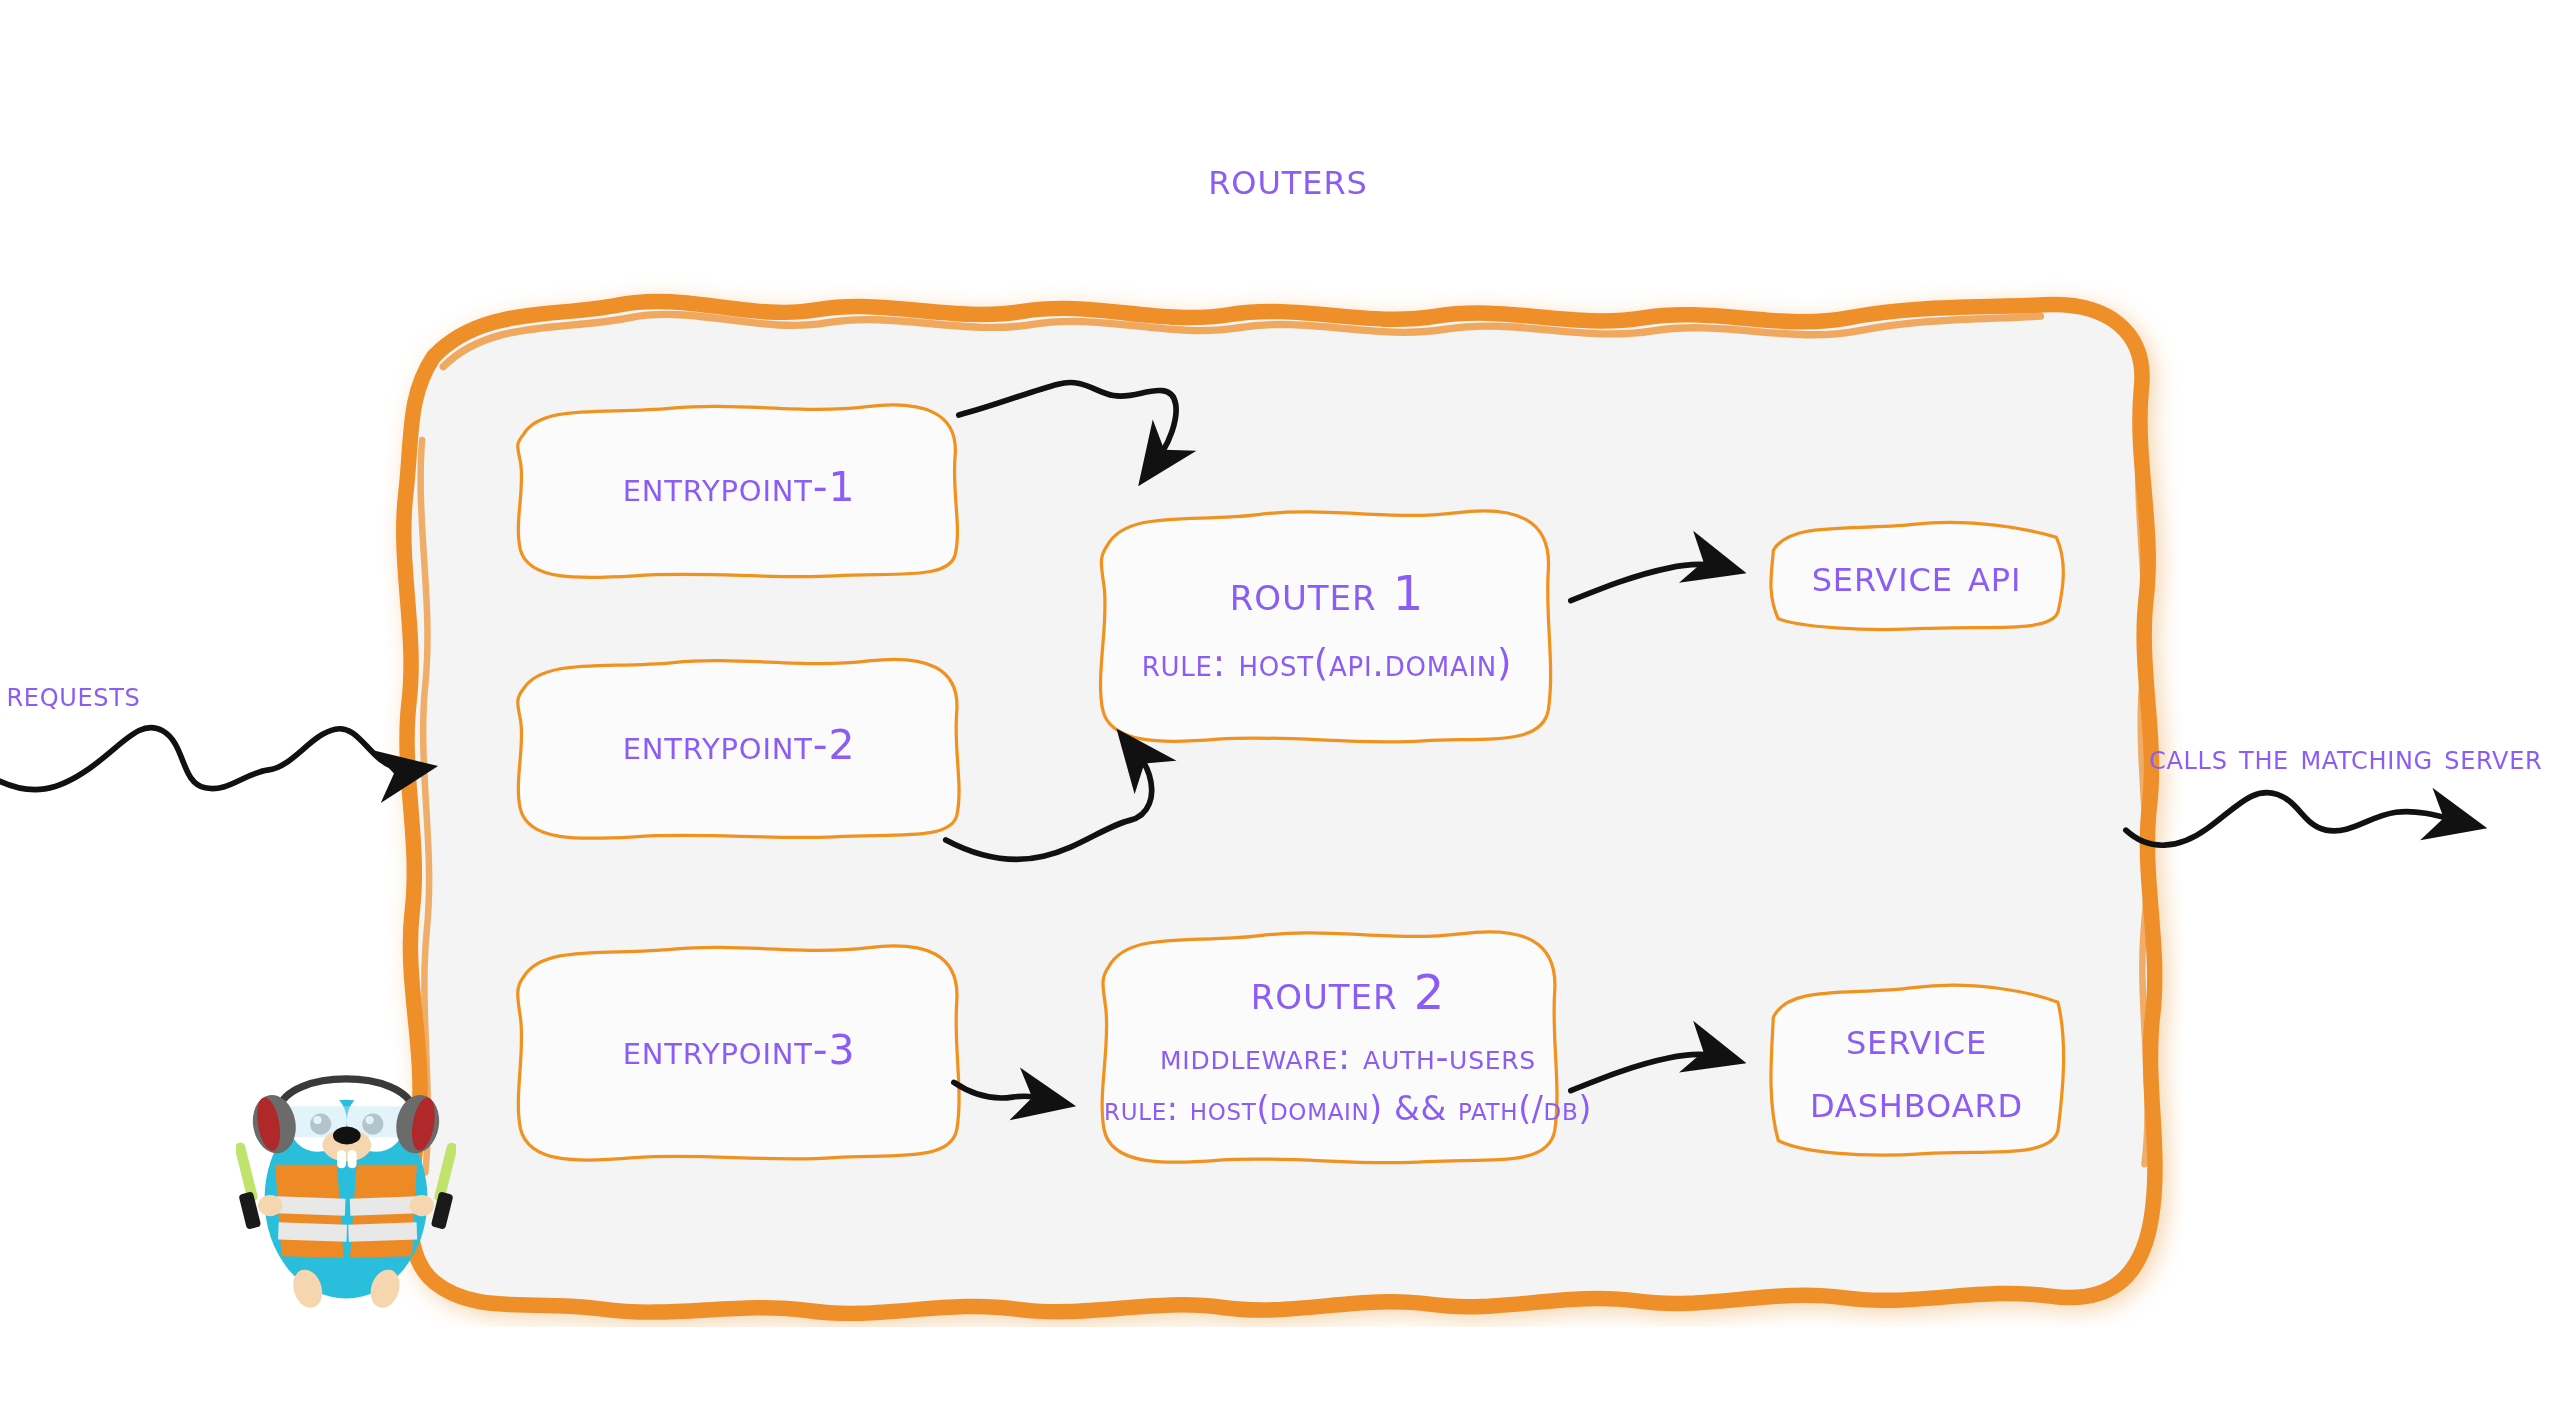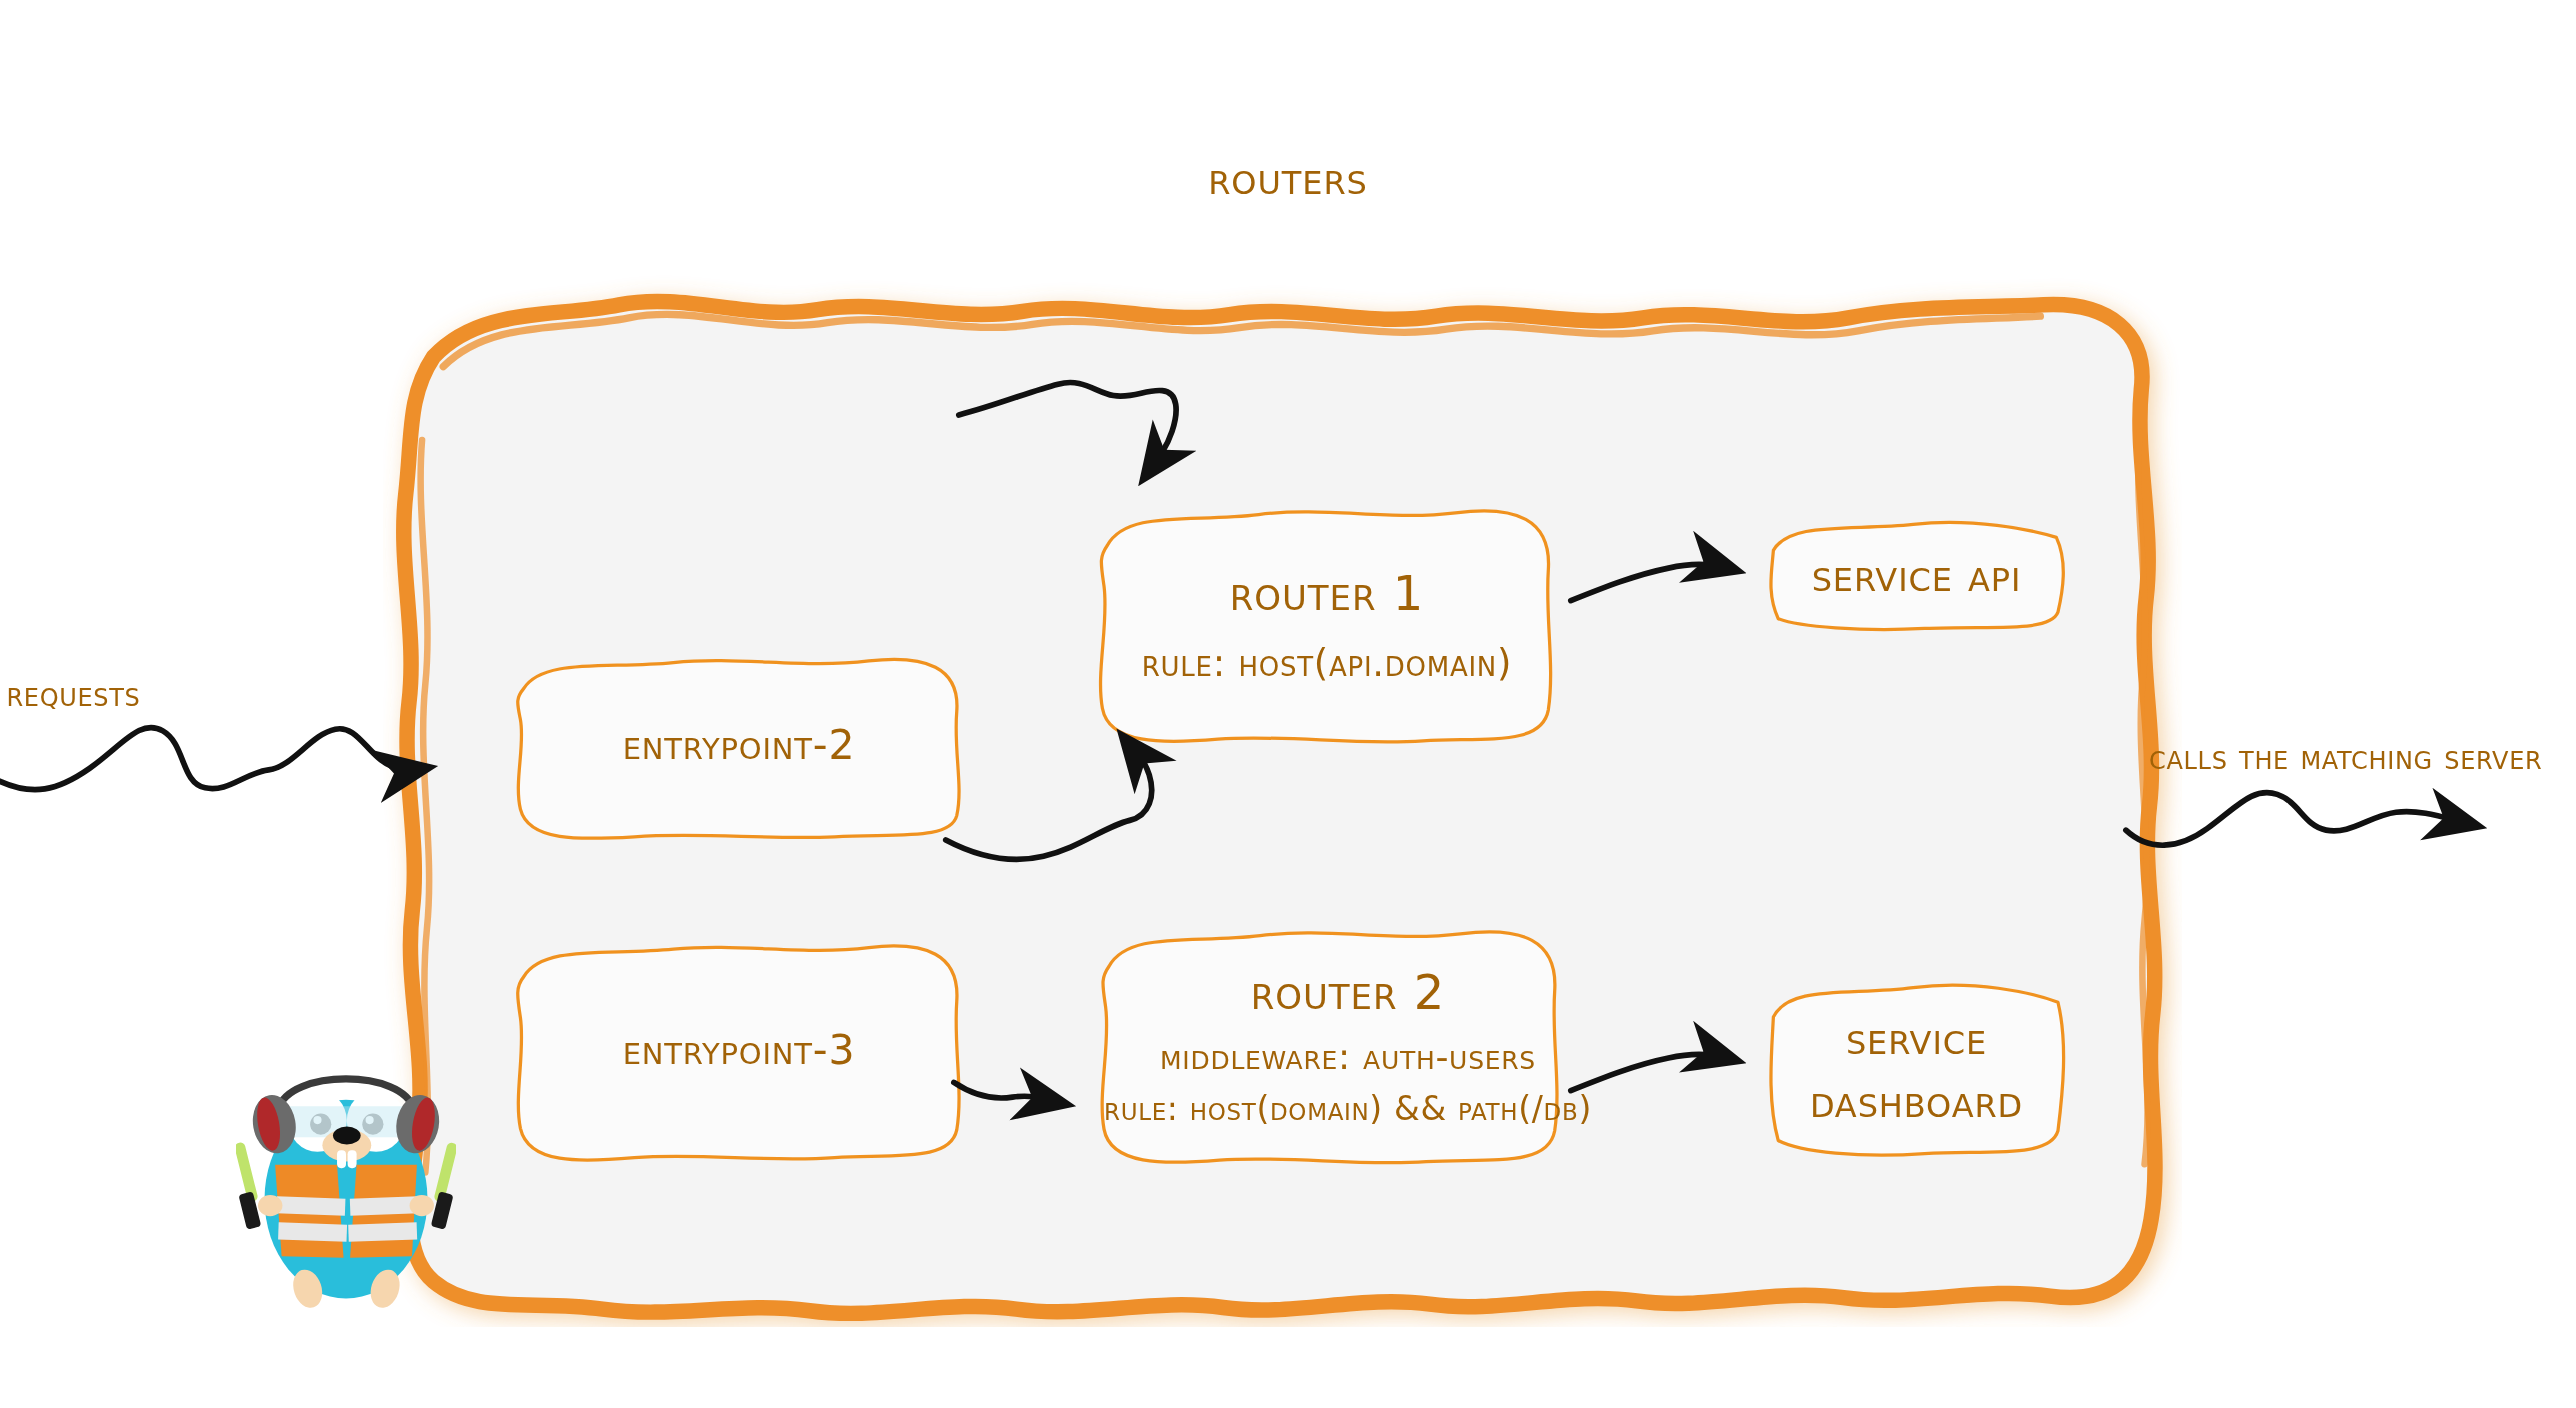--- a/index.html
+++ b/index.html
@@ -13,21 +13,21 @@
   #stage {
     position: relative;
     width: 2576px;
     height: 1408px;
     overflow: hidden;
     background: #ffffff;
   }
   .hand {
     font-family: "DejaVu Sans", sans-serif;
     font-weight: 500;
-    color: #a16207;
+    color: #8b5cf6;
     letter-spacing: 0.02em;
     white-space: nowrap;
   }
   
   .sc { font-variant: small-caps; text-transform: lowercase; }
   .abs { position: absolute; }
   .center-x { transform: translateX(-50%); }
 
   
   #routers-title {
@@ -133,20 +133,30 @@
                C 1896 60, 1972 62, 2036 58" fill="none" stroke="#EE8F2B" stroke-width="9" stroke-linecap="round" opacity="0.75"></path>
       <path d="M 2158 200 C 2150 300, 2172 400, 2162 500
                C 2152 600, 2174 700, 2164 800
                C 2154 900, 2176 1000, 2164 1100" fill="none" stroke="#EE8F2B" stroke-width="8" stroke-linecap="round" opacity="0.7"></path>
       <path d="M 48 210 C 40 310, 62 410, 52 510
                C 42 610, 64 710, 54 810
                C 44 910, 62 1010, 52 1110" fill="none" stroke="#EE8F2B" stroke-width="8" stroke-linecap="round" opacity="0.7"></path>
     </svg>
   </div>
 
+  <div class="abs" style="left:509px;top:387px;width:460px;height:199px;">
+    <svg viewBox="0 0 565 245" preserveAspectRatio="none" aria-hidden="true">
+      <path d="M 18 58 C 40 20, 120 34, 200 26 C 282 18, 360 34, 440 24
+               C 510 16, 552 32, 548 84 C 544 130, 556 172, 548 206
+               C 540 236, 480 228, 400 232 C 318 236, 236 226, 154 232
+               C 86 236, 24 238, 14 200 C 6 166, 20 124, 14 92
+               C 10 72, 8 70, 18 58 Z" fill="#FBFBFB" stroke="#F0921F" stroke-width="4" stroke-linejoin="round"></path>
+    </svg>
+    <div class="box-text hand ep-label sc" style="inset:0;">entrypoint-1</div>
+  </div>
 
   <div class="abs" style="left:509px;top:643px;width:460px;height:203px;">
     <svg viewBox="0 0 565 250" preserveAspectRatio="none" aria-hidden="true">
       <path d="M 18 56 C 42 18, 122 32, 202 24 C 284 16, 362 32, 442 22
                C 512 14, 554 30, 550 84 C 546 132, 558 176, 550 212
                C 542 242, 480 234, 400 238 C 318 242, 236 232, 154 238
                C 86 242, 24 244, 14 204 C 6 170, 20 126, 14 94
                C 10 74, 8 68, 18 56 Z" fill="#FBFBFB" stroke="#F0921F" stroke-width="4" stroke-linejoin="round"></path>
     </svg>
     <div class="box-text hand ep-label sc" style="inset:0;">entrypoint-2</div>

